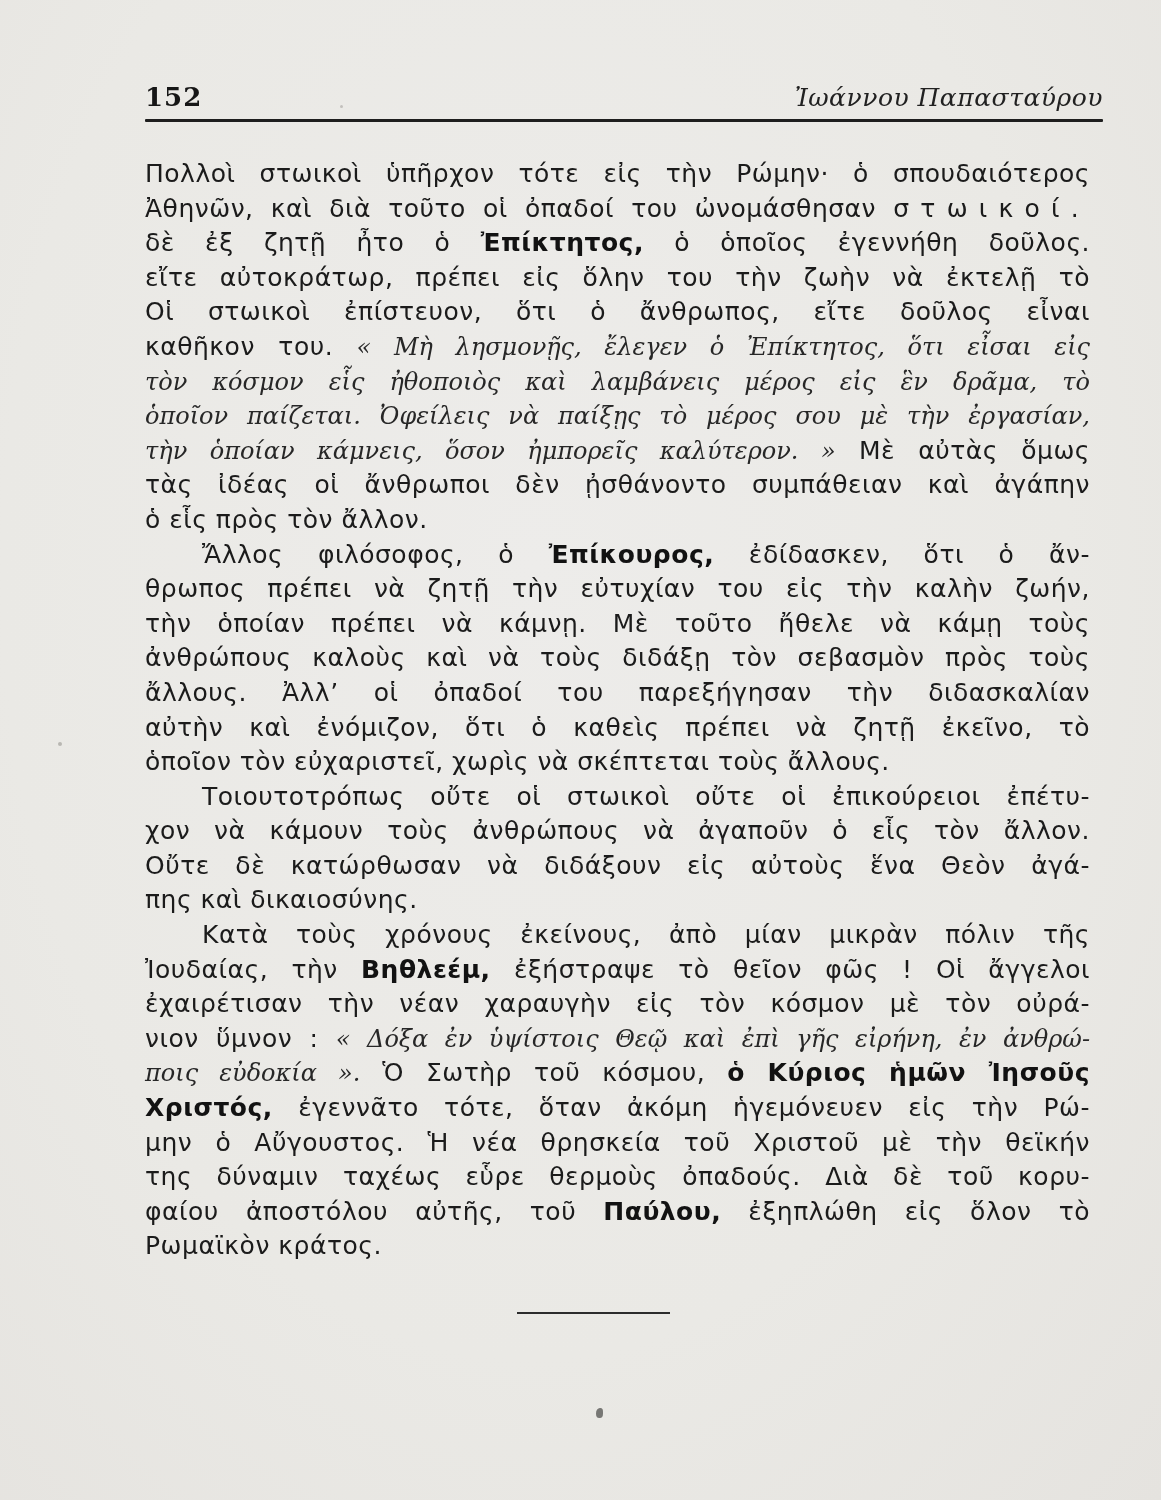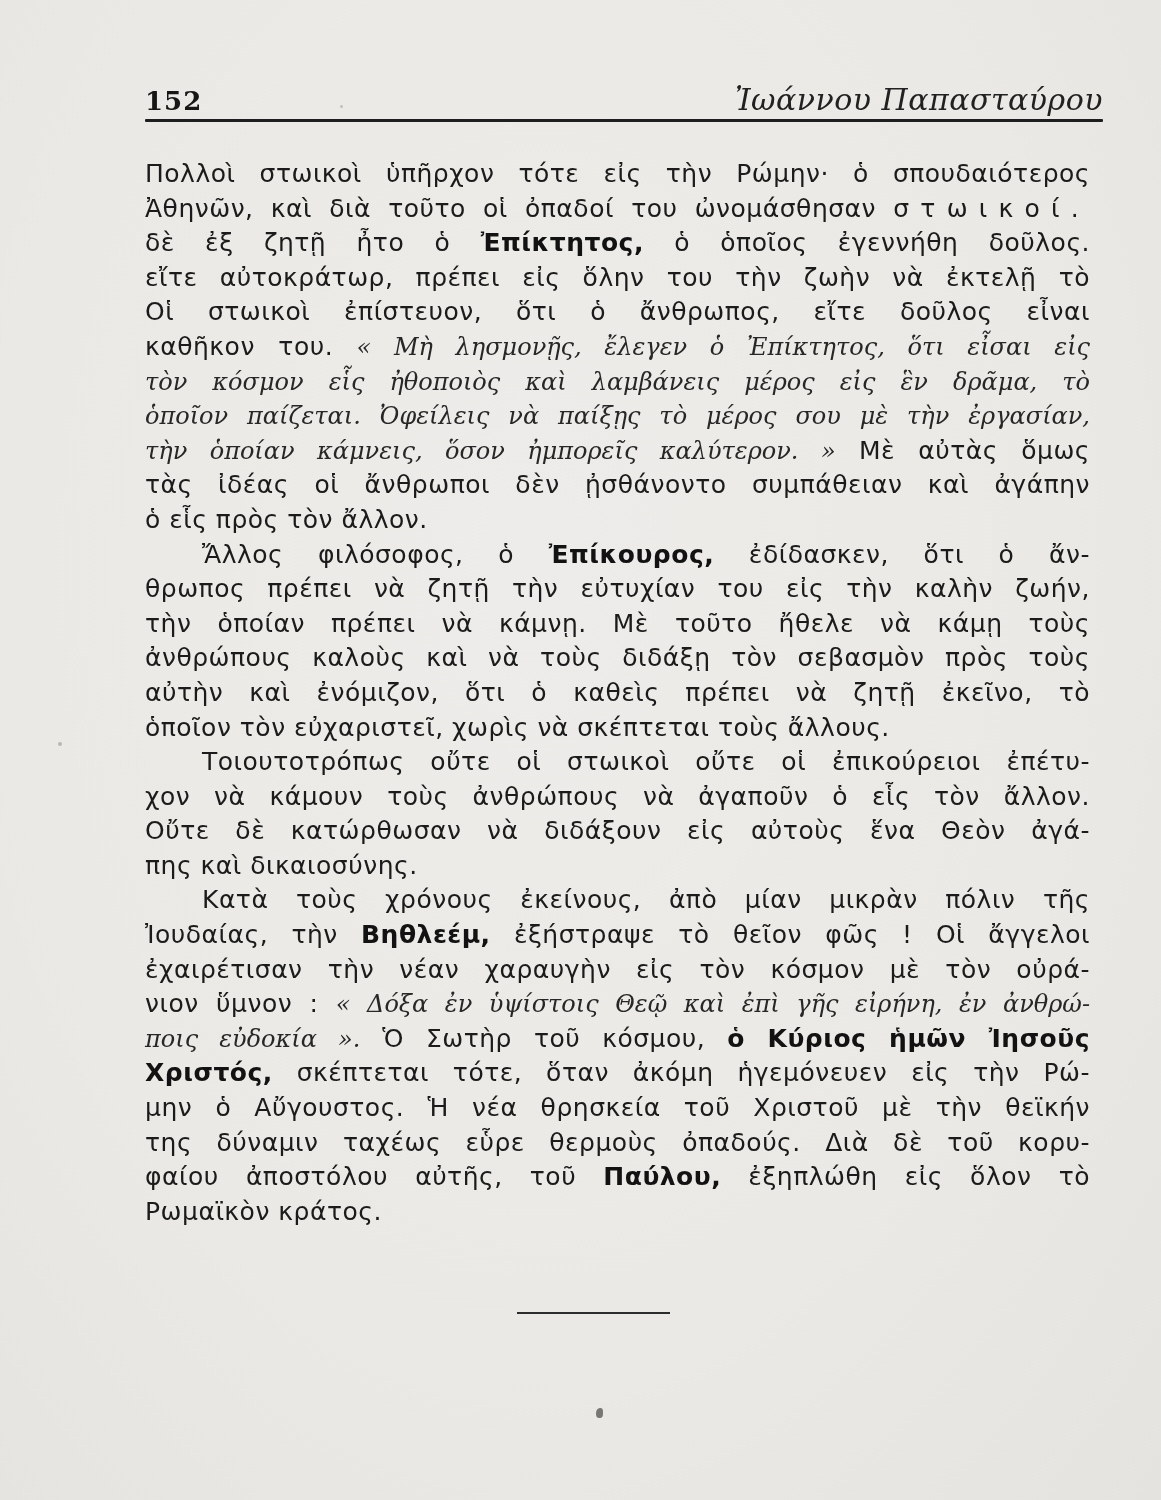--- a/index.html
+++ b/index.html
@@ -14,21 +14,21 @@
   .header-row{
     position:absolute;left:145px;top:82px;width:958px;
     display:flex;justify-content:space-between;align-items:baseline;
   }
   .page-number{
     font-family:"DejaVu Serif",serif;
     font-weight:bold;font-size:26px;color:#161616;letter-spacing:1px;
   }
   .running-head{
     font-family:"DejaVu Serif",serif;font-style:italic;
-    font-size:30px;color:#212121;letter-spacing:0.5px;
+    font-size:25px;color:#212121;letter-spacing:0.5px;
   }
   .header-rule{
     position:absolute;left:145px;top:119px;width:958px;height:3px;
     background:#1e1e1e;border-radius:1px;
   }
   .body-text{
     position:absolute;left:145px;top:157px;width:945px;
     font-size:25px;letter-spacing:0.02em;
   }
   .line{
@@ -85,32 +85,33 @@
       <div class="line"><span class="seg-n">καθῆκον του. </span><span class="seg-q">« Μὴ λησμονῇς, ἔλεγεν ὁ Ἐπίκτητος, ὅτι εἶσαι εἰς</span></div>
       <div class="line"><span class="seg-q">τὸν κόσμον εἷς ἠθοποιὸς καὶ λαμβάνεις μέρος εἰς ἓν δρᾶμα, τὸ</span></div>
       <div class="line"><span class="seg-q">ὁποῖον παίζεται. Ὀφείλεις νὰ παίξῃς τὸ μέρος σου μὲ τὴν ἐργασίαν,</span></div>
       <div class="line"><span class="seg-q">τὴν ὁποίαν κάμνεις, ὅσον ἠμπορεῖς καλύτερον. »</span><span class="seg-n"> Μὲ αὐτὰς ὅμως</span></div>
       <div class="line"><span class="seg-n">τὰς ἰδέας οἱ ἄνθρωποι δὲν ᾐσθάνοντο συμπάθειαν καὶ ἀγάπην</span></div>
       <div class="line para-end"><span class="seg-n">ὁ εἷς πρὸς τὸν ἄλλον.</span></div>
       <div class="line indent"><span class="seg-n">Ἄλλος φιλόσοφος, ὁ </span><span class="seg-b">Ἐπίκουρος,</span><span class="seg-n"> ἐδίδασκεν, ὅτι ὁ ἄν-</span></div>
       <div class="line"><span class="seg-n">θρωπος πρέπει νὰ ζητῇ τὴν εὐτυχίαν του εἰς τὴν καλὴν ζωήν,</span></div>
       <div class="line"><span class="seg-n">τὴν ὁποίαν πρέπει νὰ κάμνῃ. Μὲ τοῦτο ἤθελε νὰ κάμῃ τοὺς</span></div>
       <div class="line"><span class="seg-n">ἀνθρώπους καλοὺς καὶ νὰ τοὺς διδάξῃ τὸν σεβασμὸν πρὸς τοὺς</span></div>
+      <div class="line"><span class="seg-n">ἄλλους. Ἀλλ’ οἱ ὀπαδοί του παρεξήγησαν τὴν διδασκαλίαν</span></div>
       <div class="line"><span class="seg-n">αὐτὴν καὶ ἐνόμιζον, ὅτι ὁ καθεὶς πρέπει νὰ ζητῇ ἐκεῖνο, τὸ</span></div>
       <div class="line para-end"><span class="seg-n">ὁποῖον τὸν εὐχαριστεῖ, χωρὶς νὰ σκέπτεται τοὺς ἄλλους.</span></div>
       <div class="line indent"><span class="seg-n">Τοιουτοτρόπως οὔτε οἱ στωικοὶ οὔτε οἱ ἐπικούρειοι ἐπέτυ-</span></div>
       <div class="line"><span class="seg-n">χον νὰ κάμουν τοὺς ἀνθρώπους νὰ ἀγαποῦν ὁ εἷς τὸν ἄλλον.</span></div>
       <div class="line"><span class="seg-n">Οὔτε δὲ κατώρθωσαν νὰ διδάξουν εἰς αὐτοὺς ἕνα Θεὸν ἀγά-</span></div>
       <div class="line para-end"><span class="seg-n">πης καὶ δικαιοσύνης.</span></div>
       <div class="line indent"><span class="seg-n">Κατὰ τοὺς χρόνους ἐκείνους, ἀπὸ μίαν μικρὰν πόλιν τῆς</span></div>
       <div class="line"><span class="seg-n">Ἰουδαίας, τὴν </span><span class="seg-b">Βηθλεέμ,</span><span class="seg-n"> ἐξήστραψε τὸ θεῖον φῶς ! Οἱ ἄγγελοι</span></div>
       <div class="line"><span class="seg-n">ἐχαιρέτισαν τὴν νέαν χαραυγὴν εἰς τὸν κόσμον μὲ τὸν οὐρά-</span></div>
       <div class="line"><span class="seg-n">νιον ὕμνον : </span><span class="seg-q">« Δόξα ἐν ὑψίστοις Θεῷ καὶ ἐπὶ γῆς εἰρήνη, ἐν ἀνθρώ-</span></div>
       <div class="line"><span class="seg-q">ποις εὐδοκία ».</span><span class="seg-n"> Ὁ Σωτὴρ τοῦ κόσμου, </span><span class="seg-b">ὁ Κύριος ἡμῶν Ἰησοῦς</span></div>
-      <div class="line"><span class="seg-b">Χριστός,</span><span class="seg-n"> σκέπτεται τότε, ὅταν ἀκόμη ἡγεμόνευεν εἰς τὴν Ρώ-</span></div>
+      <div class="line"><span class="seg-b">Χριστός,</span><span class="seg-n"> ἐγεννᾶτο τότε, ὅταν ἀκόμη ἡγεμόνευεν εἰς τὴν Ρώ-</span></div>
       <div class="line"><span class="seg-n">μην ὁ Αὔγουστος. Ἡ νέα θρησκεία τοῦ Χριστοῦ μὲ τὴν θεϊκήν</span></div>
       <div class="line"><span class="seg-n">της δύναμιν ταχέως εὗρε θερμοὺς ὀπαδούς. Διὰ δὲ τοῦ κορυ-</span></div>
       <div class="line"><span class="seg-n">φαίου ἀποστόλου αὐτῆς, τοῦ </span><span class="seg-b">Παύλου,</span><span class="seg-n"> ἐξηπλώθη εἰς ὅλον τὸ</span></div>
       <div class="line para-end"><span class="seg-n">Ρωμαϊκὸν κράτος.</span></div>
     </div>
 
   <div class="section-divider"></div>
 
   <div class="speck-1"></div>
   <div class="speck-2"></div>

